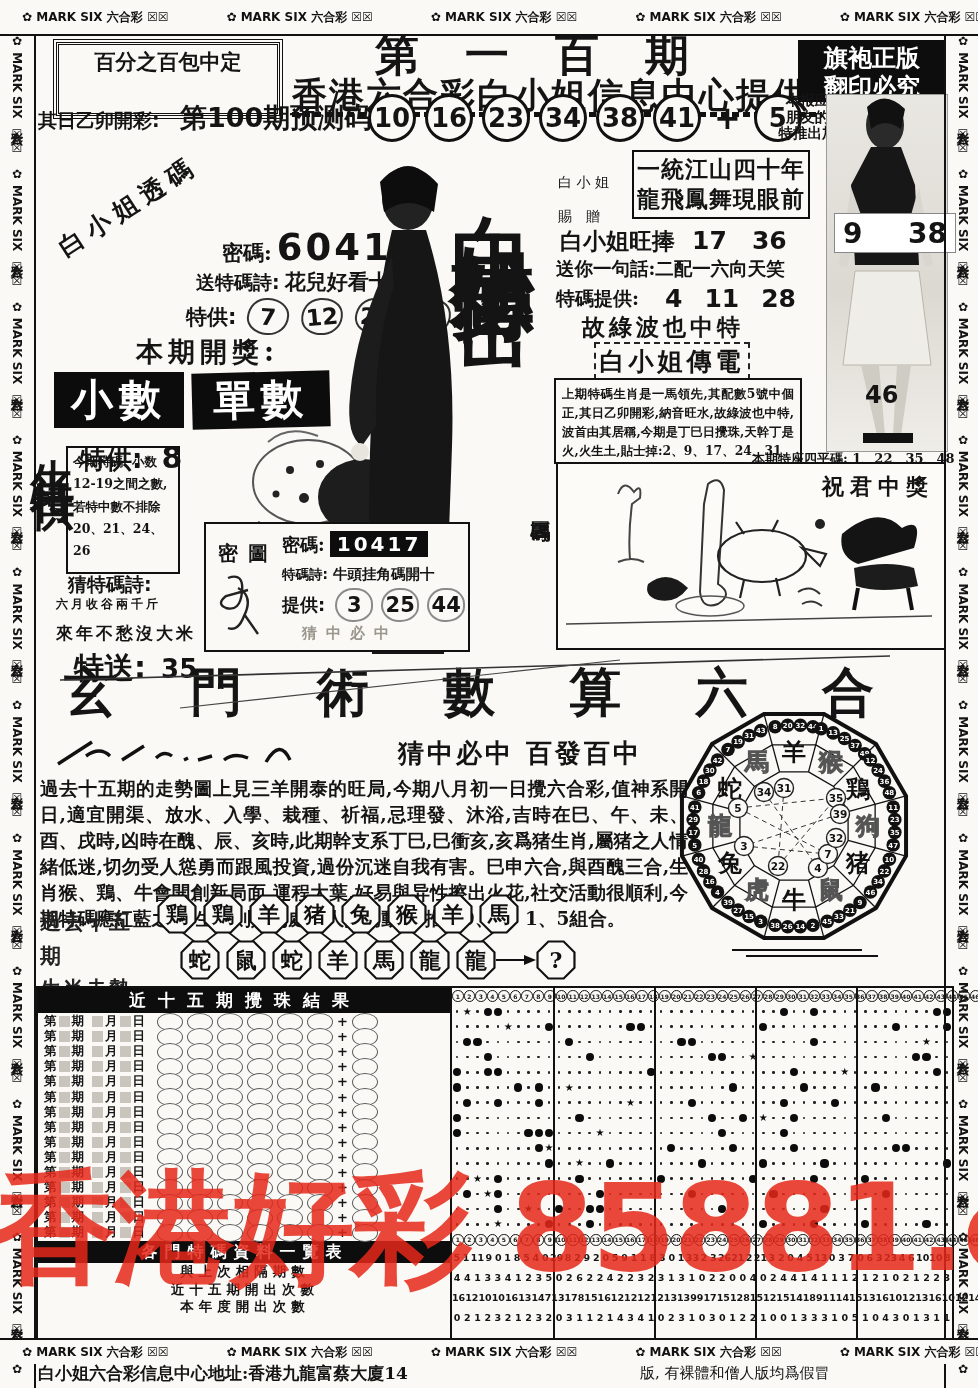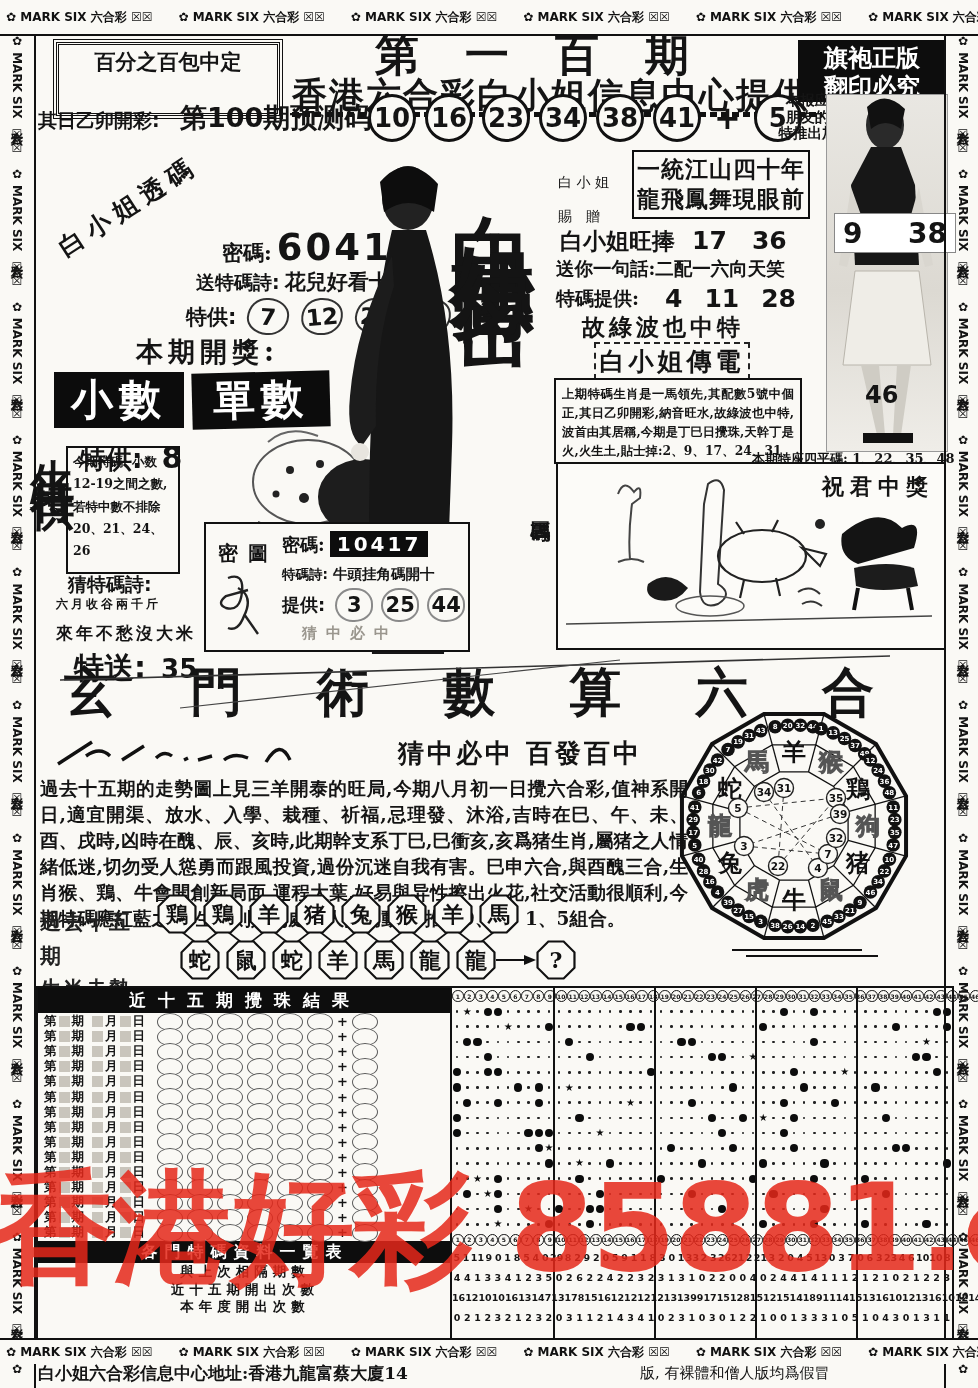--- a/index.html
+++ b/index.html
@@ -12,21 +12,21 @@
   
   .strip{display:flex;align-items:center;gap:14px;overflow:hidden;white-space:nowrap;
          font-weight:bold;font-size:12px;color:#111;background:#faf9f5;z-index:5;}
   .strip-h{flex-direction:row;}
   .strip-v{writing-mode:vertical-rl;display:block;line-height:34px;text-align:left;
            font-weight:bold;font-size:12px;overflow:hidden;z-index:5;}
   #border-top{border-bottom:2px solid #111;}
   #border-bottom{border-top:2px solid #111;}
   #border-left{border-right:2px solid #111;}
   #border-right{border-left:2px solid #111;}
-  .strip span{margin:0 6px;}
+  .strip span{margin:0 22px;}
   
   .slogan-box{border:3px double #111;outline:1px solid #111;outline-offset:2px;
               text-align:center;font-size:21px;font-weight:bold;line-height:1.5;padding-top:2px;}
   .issue-title{font-size:44px;font-weight:900;letter-spacing:46px;text-align:center;}
   .main-title{font-size:35px;font-weight:900;letter-spacing:2px;}
   .title-underline{height:5px;background:repeating-linear-gradient(90deg,#111 0 7px,transparent 7px 11px);}
   .copyright-box{background:#0d0d0d;color:#fff;text-align:center;font-size:24px;font-weight:900;
                  line-height:1.2;padding-top:4px;}
   .circ{display:inline-flex;align-items:center;justify-content:center;border:3px solid #111;
         border-radius:50%;width:42px;height:42px;font-weight:bold;font-size:26px;background:#faf9f5;}

